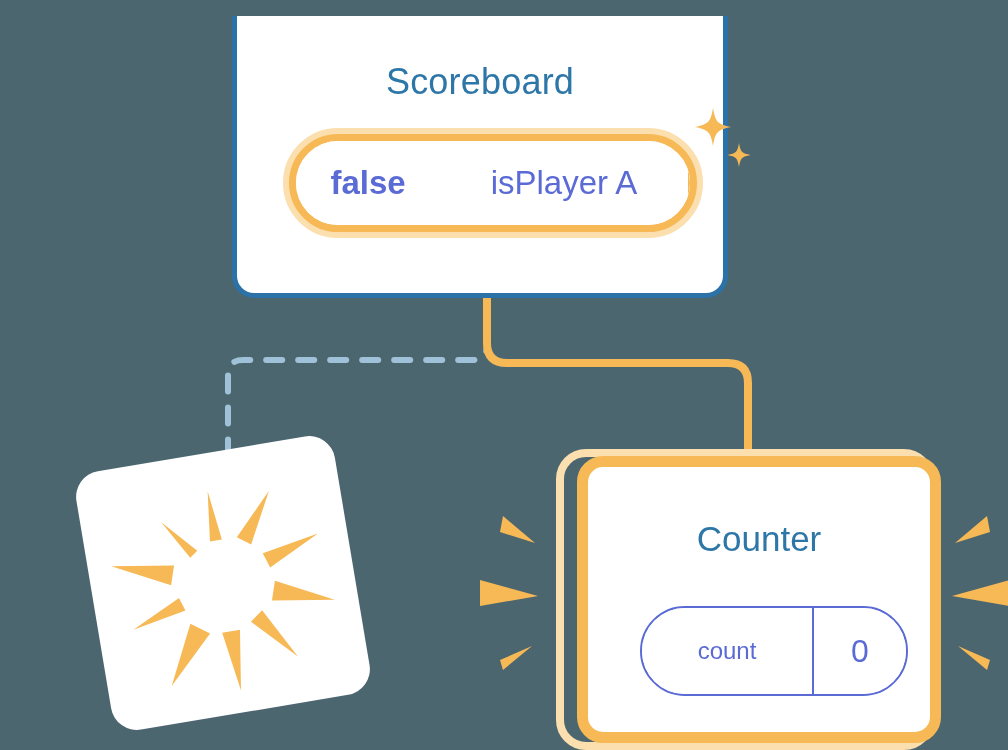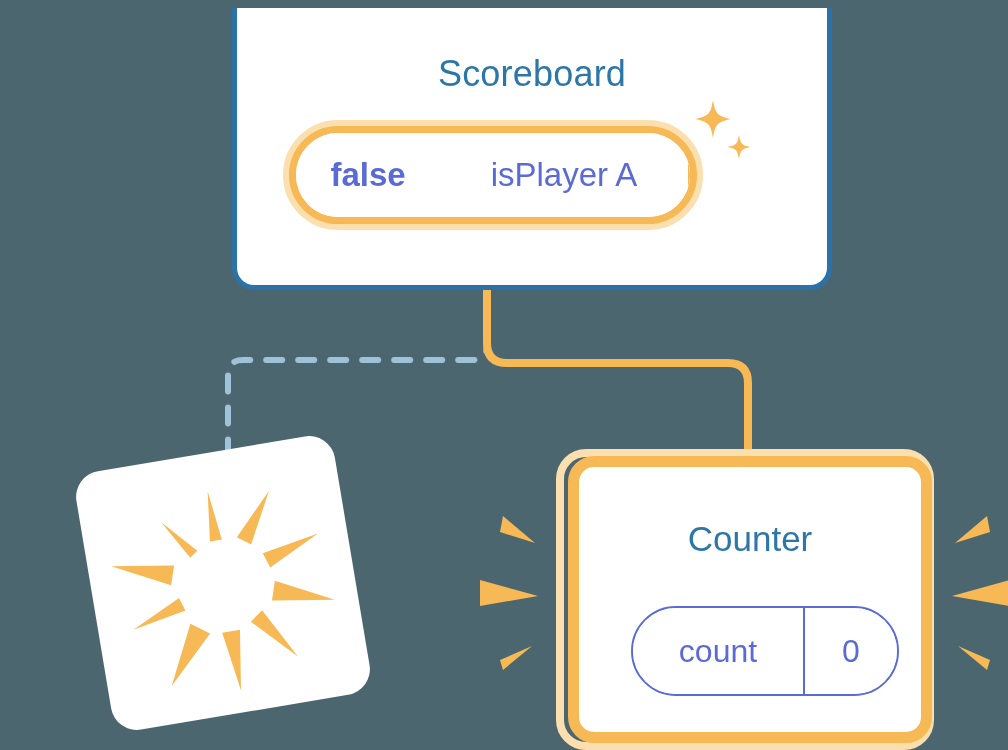--- a/index.html
+++ b/index.html
@@ -26,22 +26,22 @@
     position: absolute;
     left: 0; top: 0;
     width: 1008px; height: 750px;
     pointer-events: none;
   }
 
   
   #scoreboard-card {
     position: absolute;
     left: 232px;
-    top: 8px;
-    width: 600px;
+    top: 16px;
+    width: 496px;
     height: 282px;
     background: #ffffff;
     border: 5px solid #2b72a8;
     border-top: none;
     border-radius: 0 0 22px 22px;
     box-sizing: border-box;
   }
   #scoreboard-title {
     text-align: center;
     color: #2d76a8;
@@ -142,21 +142,21 @@
   }
   #counter-halo {
     position: absolute;
     inset: 0;
     border: 8px solid #fbdfae;
     border-radius: 30px;
     box-sizing: border-box;
   }
   #counter-inner {
     position: absolute;
-    left: 12px; top: 7px;
+    left: 21px; top: 7px;
     width: 364px; height: 287px;
     border: 11px solid #f7b955;
     border-radius: 26px;
     box-sizing: border-box;
     background: #ffffff;
   }
   #counter-title {
     text-align: center;
     color: #2d76a8;
     font-size: 35px;
@@ -172,21 +172,21 @@
     border: 2px solid #5b6bd6;
     border-radius: 999px;
     box-sizing: border-box;
     background: #ffffff;
     overflow: hidden;
   }
   #counter-pill .cell.key {
     flex: 0 0 172px;
     border-right: 2px solid #5b6bd6;
     color: #5b6bd6;
-    font-size: 32px;
+    font-size: 24px;
   }
   #counter-pill .cell.val {
     flex: 1 1 auto;
     color: #5b6bd6;
     font-size: 32px;
   }
   .pill { width: 100%; height: 100%; }
 
   
   #counter-rays-left, #counter-rays-right {

